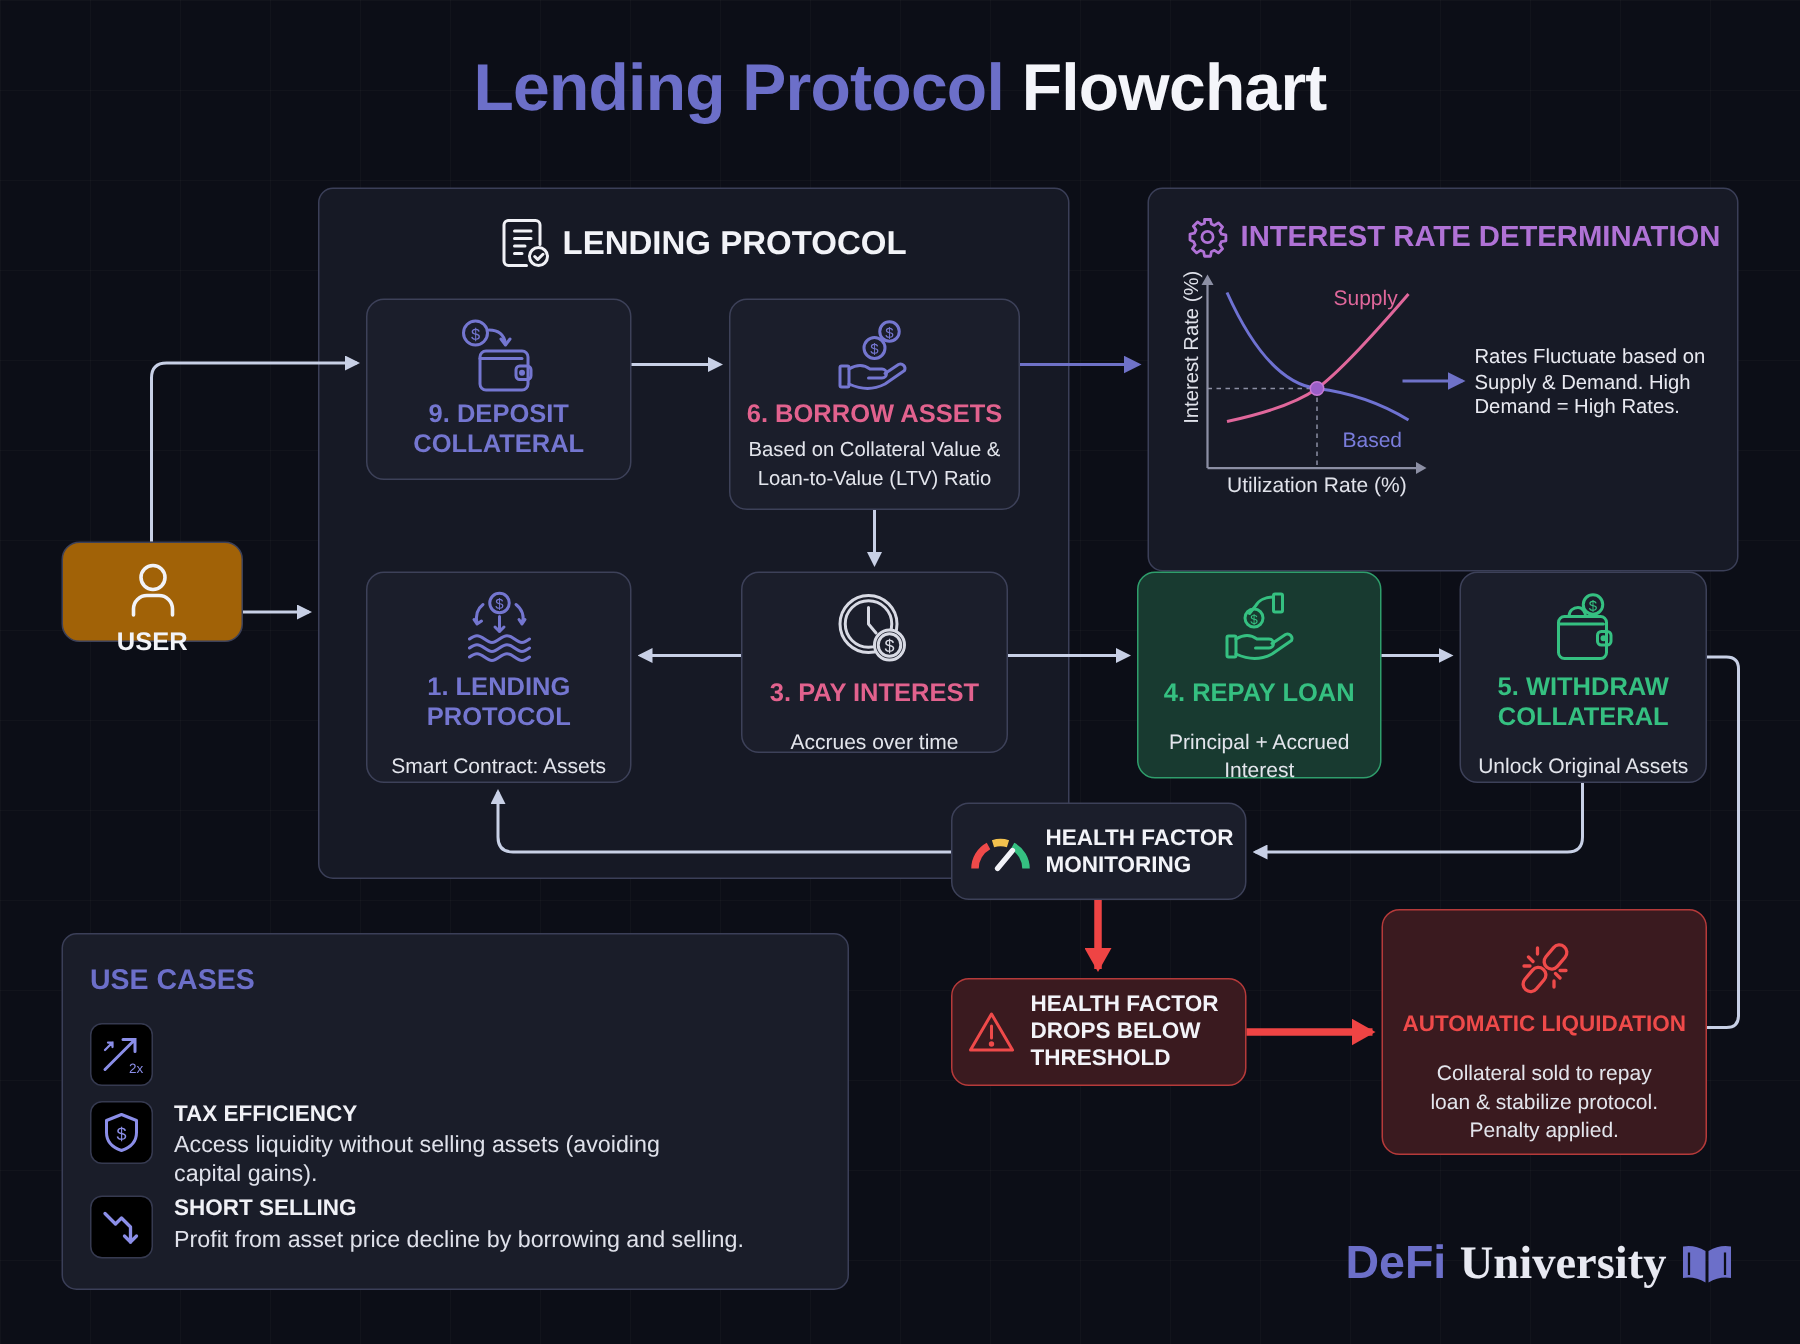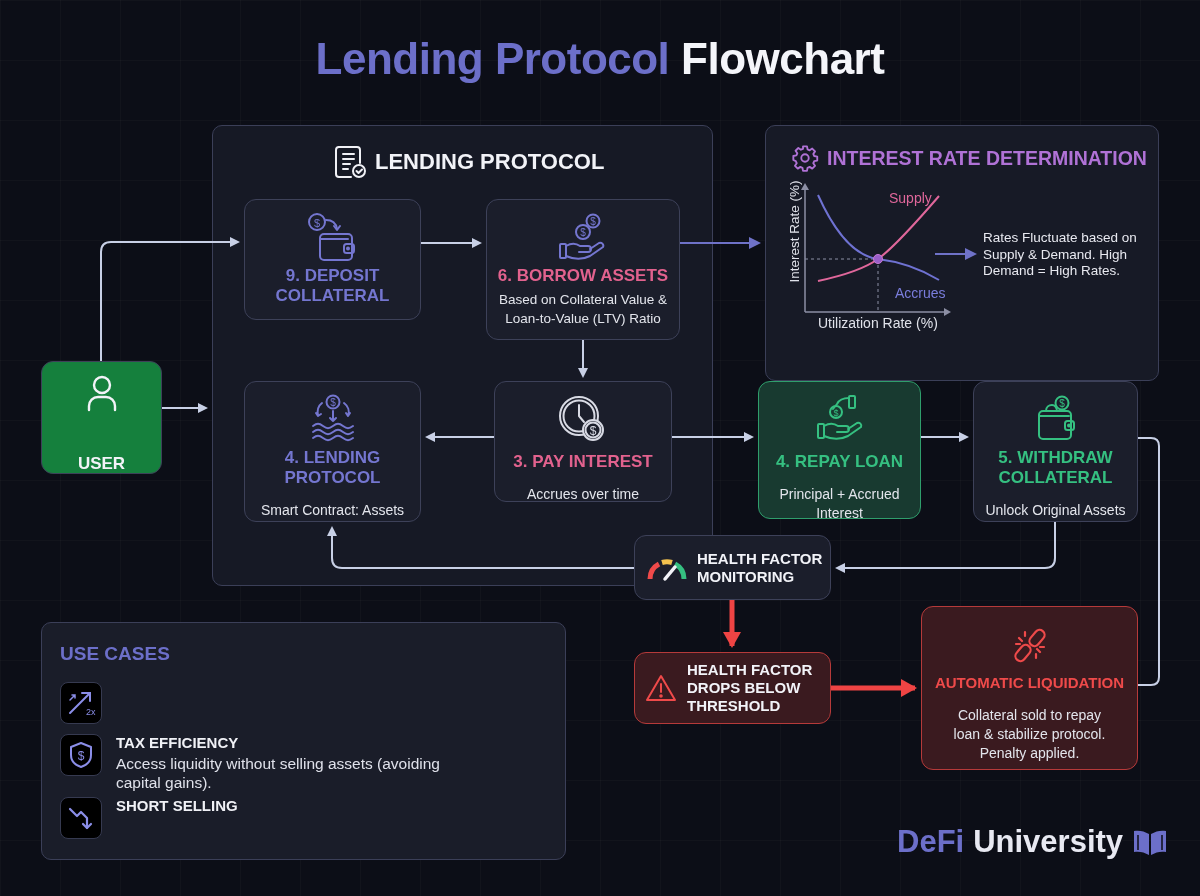--- a/index.html
+++ b/index.html
@@ -80,29 +80,29 @@
       <svg width="28" height="28" viewBox="0 0 24 24" fill="none" stroke="#b072d6" stroke-width="1.6" stroke-linejoin="round">
         <path d="M10.3 2h3.4l.5 2.6 1.8.8 2.2-1.5 2.4 2.4-1.5 2.2.8 1.8 2.6.5v3.4l-2.6.5-.8 1.8 1.5 2.2-2.4 2.4-2.2-1.5-1.8.8-.5 2.6h-3.4l-.5-2.6-1.8-.8-2.2 1.5-2.4-2.4 1.5-2.2-.8-1.8L2 13.7v-3.4l2.6-.5.8-1.8-1.5-2.2 2.4-2.4 2.2 1.5 1.8-.8z"></path>
         <circle cx="12" cy="12" r="3.2"></circle>
       </svg>
     </span>
     <span style="margin-left:8px;font-size:19.5px;font-weight:700;color:#b072d6;">INTEREST RATE DETERMINATION</span>
   </div>
   <div class="abs" style="left:-42px; top:98px; width:140px; transform:rotate(-90deg); text-align:center; font-size:13.5px; color:#e0e2ea;">Interest Rate (%)</div>
   <div class="abs" style="left:52px; top:189px; font-size:14px; color:#e0e2ea;">Utilization Rate (%)</div>
   <div class="abs" style="left:123px; top:64px; font-size:14px; color:#e0679b;">Supply</div>
-  <div class="abs" style="left:129px; top:159px; font-size:14px; color:#7a7ddc;">Accrues</div>
+  <div class="abs" style="left:129px; top:159px; font-size:14px; color:#7a7ddc;">Based</div>
   <div class="abs" style="left:217px; top:104px; font-size:13.5px; line-height:16.5px; color:#e8e9f0;">
     <div>Rates Fluctuate based on</div>
     <div>Supply &amp; Demand. High</div>
     <div>Demand = High Rates.</div>
   </div>
 </div>
 
-<div class="box" style="left:41px; top:361px; width:121px; height:113px; background:#15803d;gap:36px;">
+<div class="box" style="left:41px; top:361px; width:121px; height:67px; background:#a16207;">
   <div class="icon" style="height:44px;margin-top:12px;">
     <svg width="34" height="38" viewBox="0 0 34 38" fill="none" stroke="#f2f3f8" stroke-width="2.4" stroke-linecap="round">
       <circle cx="17" cy="11" r="8"></circle>
       <path d="M4 36v-4a9 9 0 0 1 9-9h8a9 9 0 0 1 9 9v4"></path>
     </svg>
   </div>
   <div class="t white" style="margin-top:6px;">USER</div>
 </div>
 
 <div class="box" style="left:244px; top:199px; width:177px; height:121px;">
@@ -145,21 +145,21 @@
       <circle cx="28" cy="9" r="6.5"></circle>
       <text x="28" y="13" font-size="10" font-family="Liberation Sans, sans-serif" fill="#7476d0" stroke="none" text-anchor="middle">$</text>
       <path d="M28 18v10M25 25l3 3 3-3"></path>
       <path d="M17 10c-4 3-5 8-4 13M11 20l2 3 3-2"></path>
       <path d="M39 10c4 3 6 8 4 13M41 20l2 3 2-3"></path>
       <path d="M8 33c4-3 6-3 10 0s6 3 10 0 6-3 10 0 6 3 10 0"></path>
       <path d="M8 39c4-3 6-3 10 0s6 3 10 0 6-3 10 0 6 3 10 0"></path>
       <path d="M8 45c4-3 6-3 10 0s6 3 10 0 6-3 10 0 6 3 10 0"></path>
     </svg>
   </div>
-  <div class="t purple">4. LENDING</div>
+  <div class="t purple">1. LENDING</div>
   <div class="t purple">PROTOCOL</div>
   <div class="d">Smart Contract: Assets</div>
 </div>
 
 <div class="box" style="left:494px; top:381px; width:178px; height:121px;">
   <div class="icon">
     <svg width="56" height="54" viewBox="0 0 56 54" fill="none" stroke="#d8dae4" stroke-width="2" stroke-linecap="round" stroke-linejoin="round">
       <circle cx="24" cy="24" r="19"></circle>
       <circle cx="24" cy="24" r="15.5"></circle>
       <path d="M24 13v11l5 6"></path>
@@ -279,27 +279,28 @@
 
   <div class="uc-item" style="top:174px;">
     <div class="uc-icon">
       <svg width="30" height="30" viewBox="0 0 30 30" fill="none" stroke="#8b8ee8" stroke-width="2.2" stroke-linecap="round" stroke-linejoin="round">
         <path d="M4 6l7 7 4-4 6 6v10"></path>
         <path d="M17 21l4 4 4-4"></path>
       </svg>
     </div>
     <div class="uc-text">
       <div class="uc-title">SHORT SELLING</div>
+      <div class="uc-desc">Profit from asset price decline by borrowing and selling.</div>
     </div>
   </div>
 </div>
 
 <div class="abs" style="left:897px; top:824px; display:flex; align-items:center;">
   <span style="font-size:31px;font-weight:700;color:#6c6fc9;">DeFi</span>
-  <span style="font-size:31px;font-weight:700;color:#e8e9f2;margin-left:9px;">University</span>
+  <span style="font-size:31px;font-weight:700;color:#e8e9f2;margin-left:9px;font-family:Liberation Serif, serif;">University</span>
   <span style="margin-left:9px;display:inline-block;width:36px;height:30px;">
     <svg width="36" height="30" viewBox="0 0 36 30">
       <path d="M2 4c5-1 10 0 15 3v21c-5-3-10-4-15-3z" fill="#6c6fc9"></path>
       <path d="M34 4c-5-1-10 0-15 3v21c5-3 10-4 15-3z" fill="#6c6fc9"></path>
       <path d="M6 8v15M30 8v15" stroke="#0c0e17" stroke-width="1.5"></path>
     </svg>
   </span>
 </div>
 
 <svg class="overlay" width="1200" height="896" viewBox="0 0 1200 896">

